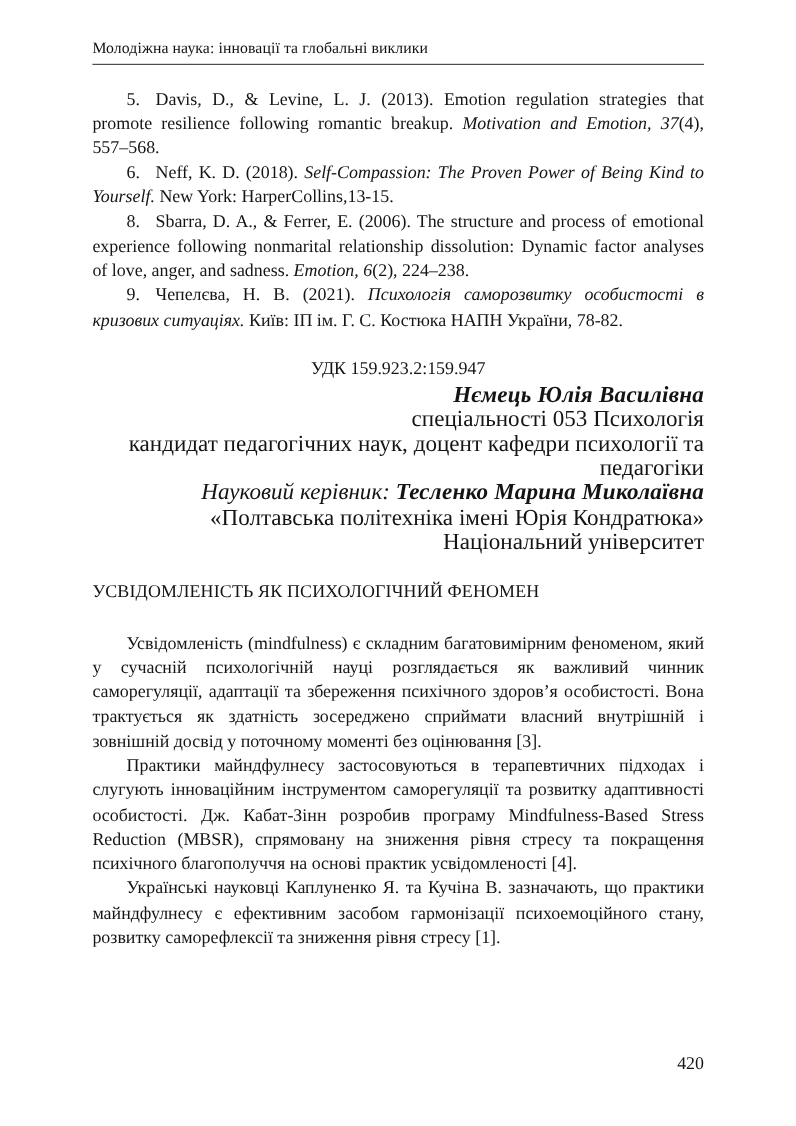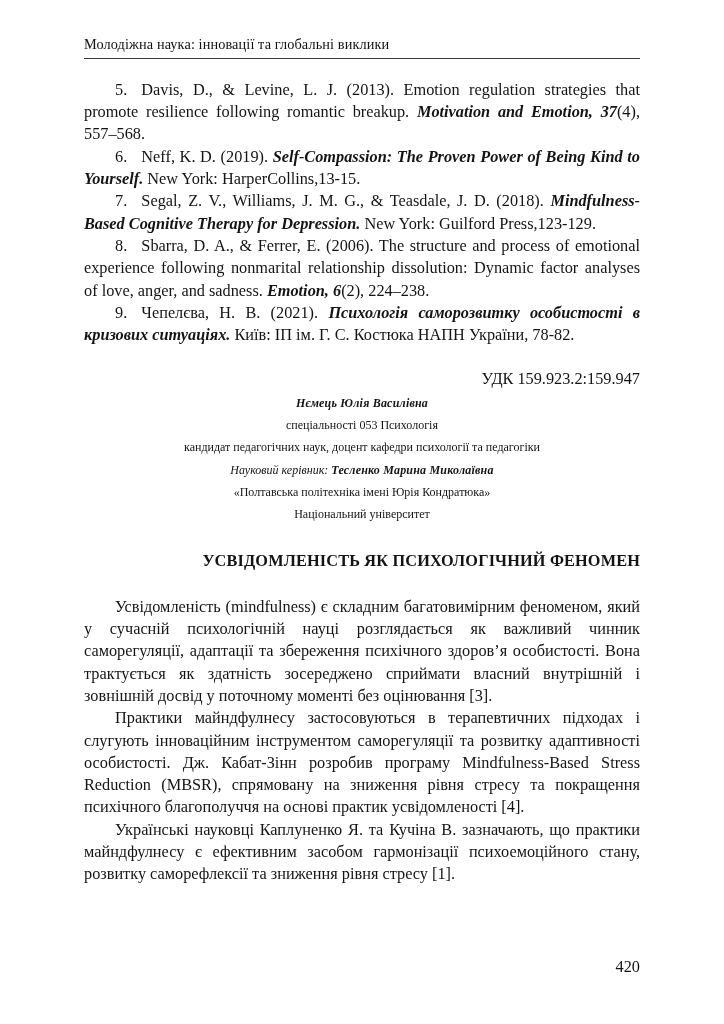--- a/index.html
+++ b/index.html
@@ -57,61 +57,61 @@
     margin-top: 20px;
   }
   .ref-item {
     text-indent: 31px;
   }
   .ref-num {
     
     padding-right: 6px;
   }
 
-  i, .i { font-style: italic; font-weight: bold; }
+  i, .i { font-style: italic; }
 
   
   .udc {
     margin-top: 22px;
     font-size: 16.3px;
     line-height: 22.3px;
     text-indent: 0;
-    text-align: right;
+    text-align: center;
   }
   .center-block {
     margin-top: 1px;
     text-align: center;
   }
   .center-block .cline {
     text-indent: 0;
-    text-align: center;
-    font-size: 12px;
+    text-align: right;
+    font-size: 21px;
     line-height: 22.3px;
   }
   .author-name {
     font-weight: bold;
     font-style: italic;
     letter-spacing: 0.2px;
   }
   .supervisor-label {
     font-style: italic;
   }
   .supervisor-name {
     font-weight: bold;
     font-style: italic;
     letter-spacing: 0.2px;
   }
 
   
   .article-title {
     margin-top: 24px;
-    text-align: right;
+    text-align: left;
     text-indent: 0;
     font-size: 16.3px;
-    font-weight: bold;
+    font-weight: normal;
     line-height: 22.3px;
     letter-spacing: 0.15px;
   }
 
   
   .body-text {
     margin-top: 24px;
   }
   .body-text p {
     text-indent: 31px;
@@ -132,22 +132,21 @@
 <body>
 
 <div class="page">
   <div class="content">
 
     <div class="running-head">Молодіжна наука: інновації та глобальні виклики</div>
     <hr class="header-rule">
 
     <div class="refs">
         <p class="ref-item"><span class="ref-num">5. </span><span>Davis, D., &amp; Levine, L. J. (2013). Emotion regulation strategies that promote resilience following romantic breakup. </span><i>Motivation and Emotion, 37</i><span>(4), 557–568.</span></p>
-        <p class="ref-item"><span class="ref-num">6. </span><span>Neff, K. D. (2019). </span><i>Self-Compassion: The Proven Power of Being Kind to Yourself.</i><span> New York: HarperCollins,13-15.</span></p>
-        <p class="ref-item"><span class="ref-num">7. </span><span>Segal, Z. V., Williams, J. M. G., &amp; Teasdale, J. D. (2018). </span><i>Mindfulness-Based Cognitive Therapy for Depression.</i><span> New York: Guilford Press,123-129.</span></p>
+        <p class="ref-item"><span class="ref-num">6. </span><span>Neff, K. D. (2018). </span><i>Self-Compassion: The Proven Power of Being Kind to Yourself.</i><span> New York: HarperCollins,13-15.</span></p>
         <p class="ref-item"><span class="ref-num">8. </span><span>Sbarra, D. A., &amp; Ferrer, E. (2006). The structure and process of emotional experience following nonmarital relationship dissolution: Dynamic factor analyses of love, anger, and sadness. </span><i>Emotion, 6</i><span>(2), 224–238.</span></p>
         <p class="ref-item"><span class="ref-num">9. </span><span>Чепелєва, Н. В. (2021). </span><i>Психологія саморозвитку особистості в кризових ситуаціях.</i><span> Київ: ІП ім. Г. С. Костюка НАПН України, 78-82.</span></p>
       </div>
 
     <div class="udc">УДК 159.923.2:159.947</div>
 
     <div class="center-block">
       <p class="cline author-name">Нємець Юлія Василівна</p>
       <p class="cline">спеціальності 053 Психологія</p>
       <p class="cline">кандидат педагогічних наук, доцент кафедри психології та педагогіки</p>

